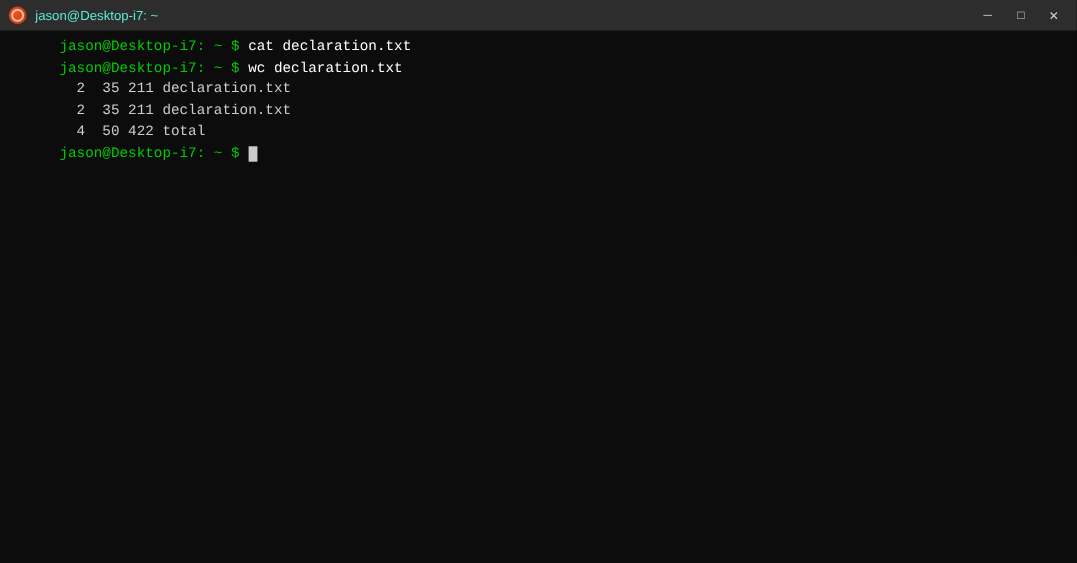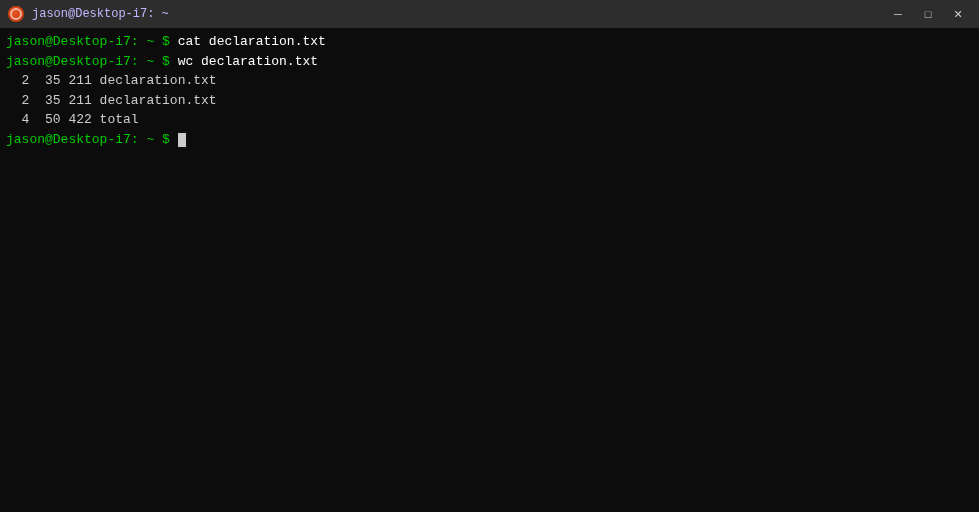--- a/index.html
+++ b/index.html
@@ -46,23 +46,23 @@
 
     .ubuntu-icon::after {
       content: '';
       width: 8px;
       height: 8px;
       border-radius: 50%;
       border: 2px solid rgba(255,255,255,0.6);
     }
 
     .title-text {
-      color: #c4b5fd;
+      color: #5eead4;
       font-size: 12px;
-      font-family: Liberation Mono, monospace;
+      font-family: Liberation Sans, sans-serif;
     }
 
     .title-bar-right {
       display: flex;
       align-items: center;
       gap: 4px;
     }
 
     .win-btn {
       width: 26px;
@@ -96,20 +96,21 @@
       color: #ffffff;
     }
 
     .output {
       color: #cccccc;
     }
 
     .line {
       display: block;
       white-space: pre;
+      margin-left: 48px;
     }
 
     .cursor {
       display: inline-block;
       width: 8px;
       height: 14px;
       background: #cccccc;
       vertical-align: text-bottom;
       animation: blink 1s step-end infinite;
     }

